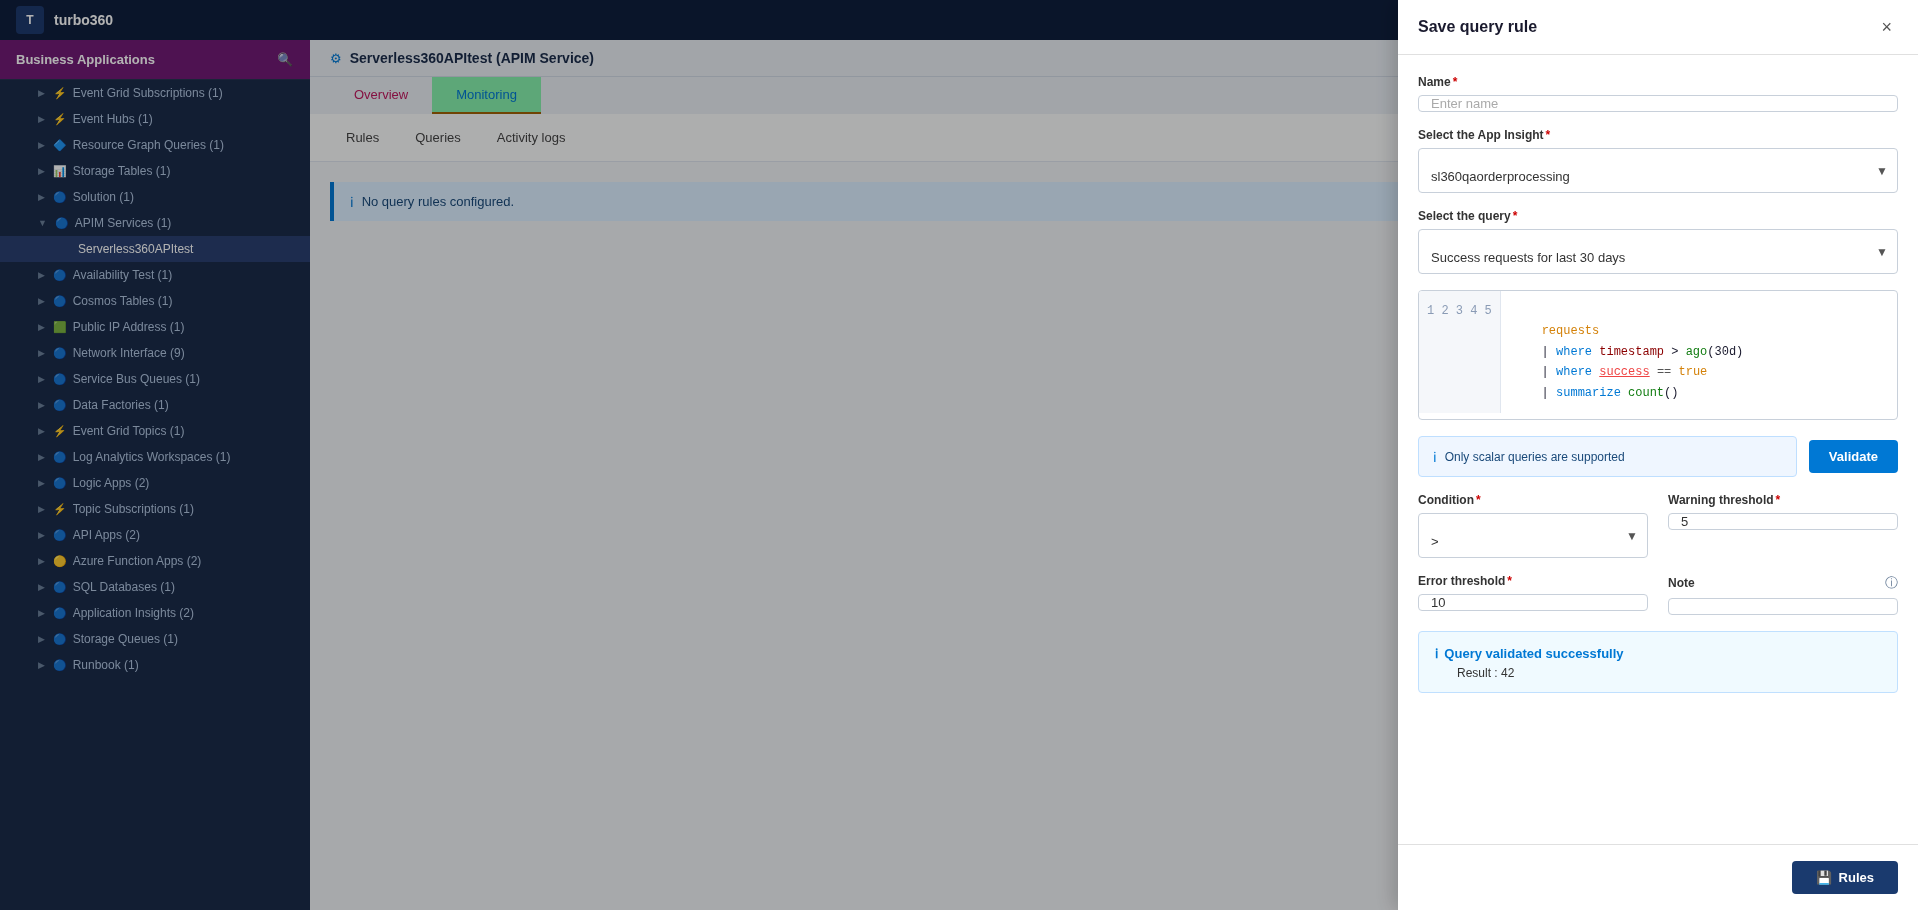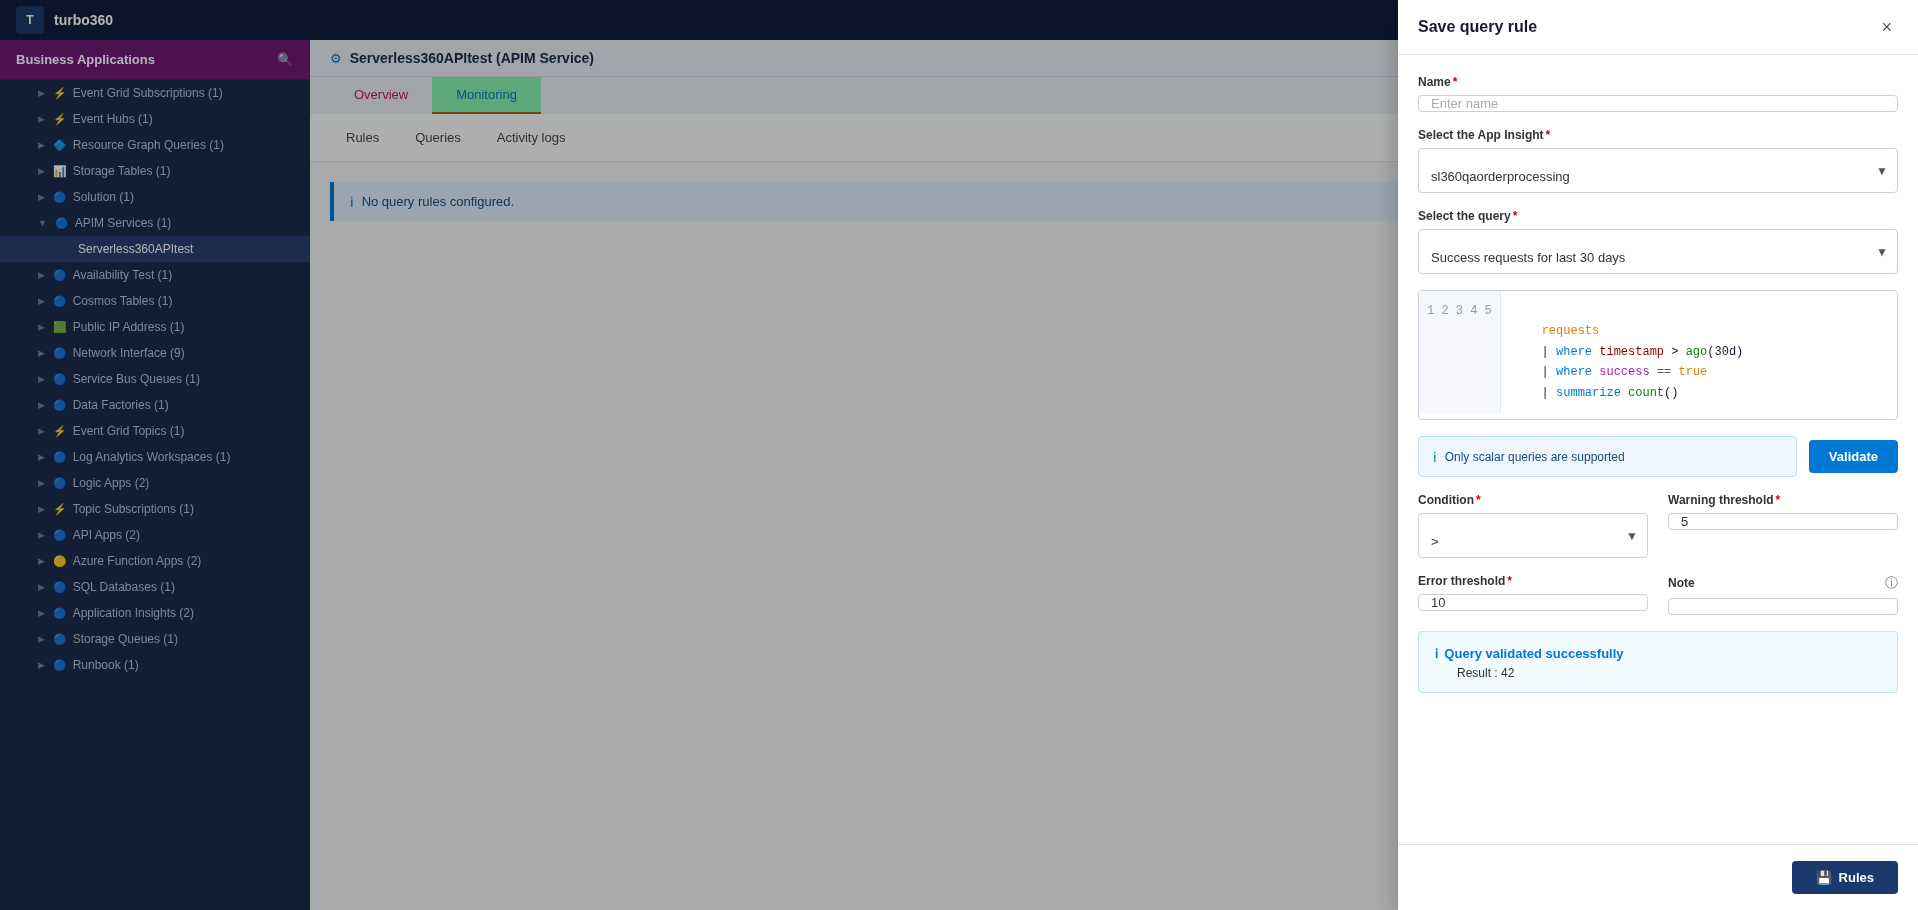--- a/index.html
+++ b/index.html
@@ -587,21 +587,21 @@
       <div class="code-editor">
         <div class="code-editor-inner">
           <div class="line-numbers" id="line-nums">1
 2
 3
 4
 5</div>
           <div class="code-content" id="code-content-area">
     <span class="kw-orange">requests</span>
     | <span class="kw-blue">where</span> <span style="color:#8b0000;">timestamp</span> &gt; <span class="kw-green">ago</span>(30d)
-    | <span class="kw-blue">where</span> <span style="color:#a21caf;">success</span> <span style="color:#555;">==</span> <span class="kw-orange">true</span>
+    | <span class="kw-blue">where</span> <span style="color:#ef4444;text-decoration:underline;">success</span> <span style="color:#555;">==</span> <span class="kw-orange">true</span>
     | <span class="kw-blue">summarize</span> <span class="kw-green">count</span>()
 </div>
         </div>
       </div>
     </div>
 
     <div class="info-validate-row">
       <div class="info-banner">
         <span class="info-circle">ℹ</span>
         <span>Only scalar queries are supported</span>

